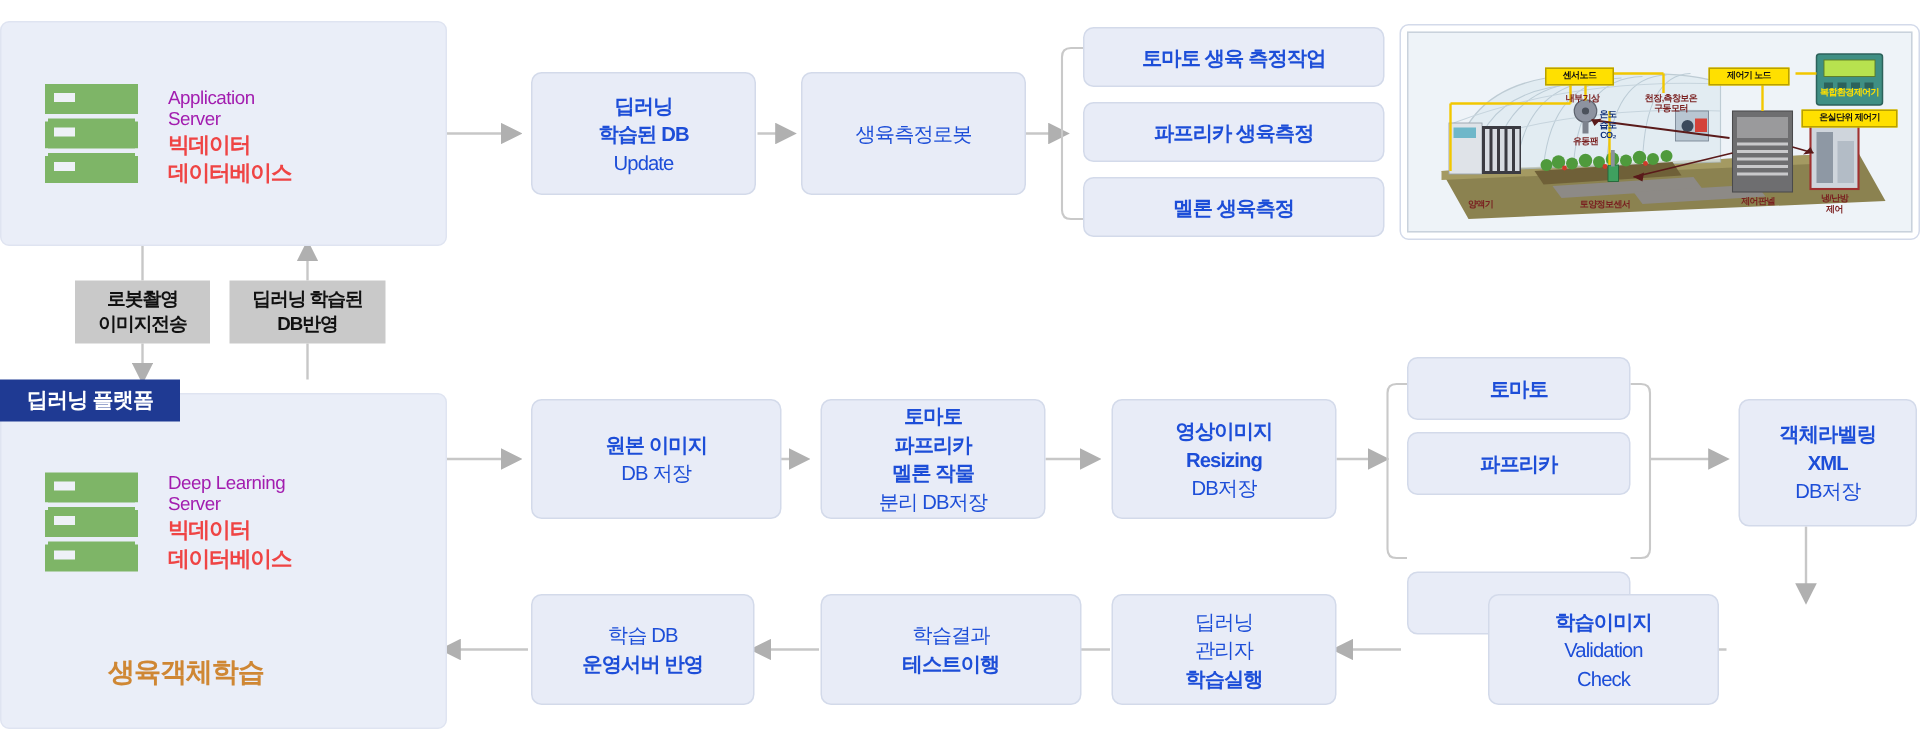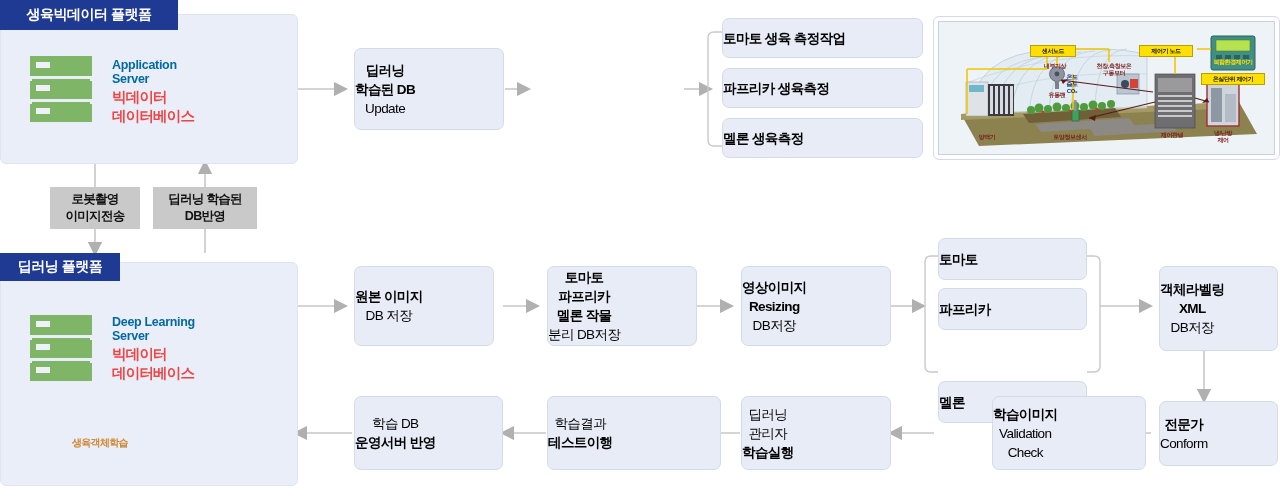--- a/index.html
+++ b/index.html
@@ -24,26 +24,25 @@
     background:#1f3a93;
     color:#ffffff;
     font-weight:bold;
     font-size:14px;
     letter-spacing:-0.5px;
     display:flex;align-items:center;justify-content:center;
     z-index:5;
   }
   .srv-label-sub{
     position:absolute;
-    color:#0369a1;
+    color:#a21caf;
     font-size:12.5px;
     line-height:14px;
     letter-spacing:-0.3px;
     white-space:pre-line;
-    font-weight:bold;
   }
   .srv-label-main{
     position:absolute;
     color:#ef4444;
     font-size:14.5px;
     font-weight:bold;
     line-height:19px;
     letter-spacing:-0.8px;
     white-space:pre-line;
   }
@@ -59,23 +58,23 @@
   }
   .server-icon .notchL{position:absolute;left:-2px;width:4px;height:5px;background:#eaeef8;}
   .server-icon .notchR{position:absolute;right:-2px;width:4px;height:5px;background:#eaeef8;}
 
   
   .box{
     position:absolute;
     background:#e8ecf7;
     border:1px solid #d3daea;
     border-radius:7px;
-    display:flex;align-items:center;justify-content:flex-start;
+    display:flex;align-items:center;justify-content:center;
     text-align:center;
-    color:#000000;
+    color:#1d4ed8;
     font-size:13.5px;
     line-height:19px;
     letter-spacing:-0.6px;
     box-sizing:border-box;
   }
   .box .ln{display:block;}
   .box .b{font-weight:bold;}
   .box .n{font-weight:normal;}
 
   
@@ -97,21 +96,21 @@
     position:absolute;
     background:#cf8734;
     color:#ffffff;
     font-size:19px;
     display:flex;align-items:center;justify-content:center;
     letter-spacing:0px;
   }
   .train-cap{
     position:absolute;
     color:#cf8734;
-    font-size:10px;
+    font-size:18px;
     font-weight:bold;
     letter-spacing:-0.7px;
   }
 
   
   svg.conn{position:absolute;left:0;top:0;width:1280px;height:488px;pointer-events:none;}
 
   
   .photo{
     position:absolute;
@@ -200,21 +199,20 @@
     <path d="M740,433 L697,433" stroke="#c7c7c7" stroke-width="1.6" fill="none" marker-end="url(#arL)"></path>
     <path d="M546,433 L503,433" stroke="#c7c7c7" stroke-width="1.6" fill="none" marker-end="url(#arL)"></path>
     <path d="M352,433 L296,433" stroke="#c7c7c7" stroke-width="1.6" fill="none" marker-end="url(#arL)"></path>
 
     <path d="M218,371 L250,371 L250,405" stroke="#4d6068" stroke-width="2.2" fill="none" marker-end="url(#ard)"></path>
 
     <path d="M165,434 L62,434 L62,392" stroke="#4d6068" stroke-width="2.2" fill="none" marker-end="url(#ard)"></path>
   </svg>
 
   <div class="panel" style="left:0px;top:14px;width:296px;height:148px;"></div>
-  <div class="panel-title" style="left:0px;top:0px;width:178px;height:30px;">생육빅데이터 플랫폼</div>
 
   <div class="server-icon" style="left:30px;top:56px;width:62px;height:66px;">
     <div class="band" style="top:0px;height:20px;"></div>
     <div class="band" style="top:23px;height:20px;"></div>
     <div class="band" style="top:46px;height:20px;"></div>
     <div class="led" style="top:6px;"></div>
     <div class="led" style="top:29px;"></div>
     <div class="led" style="top:52px;"></div>
     <div class="notchL" style="top:20px;"></div>
     <div class="notchR" style="top:20px;"></div>
@@ -254,20 +252,25 @@
   <div class="train-cap" style="left:72px;top:436px;">생육객체학습</div>
 
   <div class="box" style="left:354px;top:48px;width:150px;height:82px;">
     <div>
       <span class="ln b">딥러닝</span>
       <span class="ln b">학습된 DB</span>
       <span class="ln n">Update</span>
     </div>
   </div>
 
+  <div class="box" style="left:534px;top:48px;width:150px;height:82px;">
+    <div>
+      <span class="ln n">생육측정로봇</span>
+    </div>
+  </div>
 
   <div class="box" style="left:722px;top:18px;width:201px;height:40px;">
     <div>
       <span class="ln b">토마토 생육 측정작업</span>
     </div>
   </div>
   <div class="box" style="left:722px;top:118px;width:201px;height:40px;">
     <div>
       <span class="ln b">멜론 생육측정</span>
     </div>
@@ -402,21 +405,21 @@
       <div class="gh-txt" style="left:100px;top:70px;width:36px;">유동팬</div>
       <div class="gh-txt" style="left:28px;top:112px;width:40px;">양액기</div>
       <div class="gh-txt" style="left:100px;top:112px;width:62px;">토양정보센서</div>
       <div class="gh-txt" style="left:206px;top:110px;width:54px;">제어판넬</div>
       <div class="gh-txt" style="left:262px;top:108px;width:44px;">냉/난방
 제어</div>
       <div class="gh-txt" style="left:270px;top:37px;width:48px;color:#ffe000;">복합환경제어기</div>
     </div>
   </div>
 
-  <div class="box" style="left:354px;top:266px;width:140px;height:80px;">
+  <div class="box" style="left:354px;top:266px;width:167px;height:80px;">
     <div>
       <span class="ln b">원본 이미지</span>
       <span class="ln n">DB 저장</span>
     </div>
   </div>
 
   <div class="box" style="left:547px;top:266px;width:150px;height:80px;">
     <div>
       <span class="ln b">토마토</span>
       <span class="ln b">파프리카</span>
@@ -450,26 +453,20 @@
   </div>
 
   <div class="box" style="left:1159px;top:266px;width:119px;height:85px;">
     <div>
       <span class="ln b">객체라벨링</span>
       <span class="ln b">XML</span>
       <span class="ln n">DB저장</span>
     </div>
   </div>
 
-  <div class="box" style="left:1159px;top:401px;width:119px;height:65px;">
-    <div>
-      <span class="ln b">전문가</span>
-      <span class="ln n">Conform</span>
-    </div>
-  </div>
 
   <div class="box" style="left:992px;top:396px;width:154px;height:74px;">
     <div>
       <span class="ln b">학습이미지</span>
       <span class="ln n">Validation</span>
       <span class="ln n">Check</span>
     </div>
   </div>
 
   <div class="box" style="left:741px;top:396px;width:150px;height:74px;">

